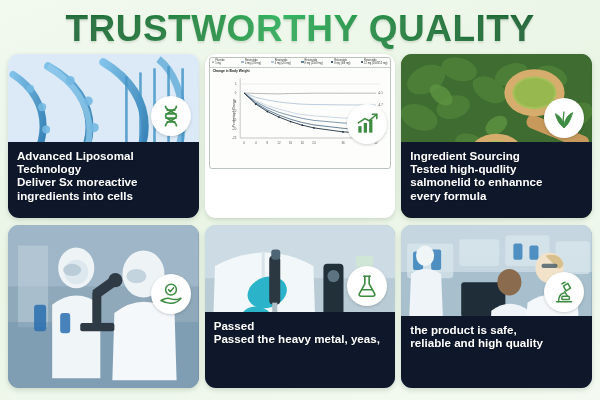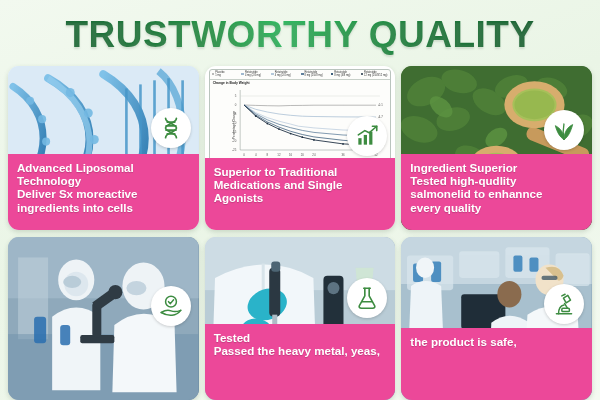--- a/index.html
+++ b/index.html
@@ -8,21 +8,21 @@
     overflow: hidden;
     font-family: "Liberation Sans", sans-serif;
   }
   body {
     background: linear-gradient(160deg, #f2f9ef 0%, #eaf5e6 45%, #f4faf1 100%);
     position: relative;
   }
 
   
   .title-wrap {
-    height: 66px;
+    height: 54px;
     display: flex;
     align-items: center;
     justify-content: center;
     padding-top: 4px;
   }
   .title {
     font-size: 37px;
     font-weight: bold;
     letter-spacing: 0.5px;
     background: linear-gradient(90deg,
@@ -54,21 +54,21 @@
     box-shadow: 0 2px 5px rgba(60,90,60,0.20);
   }
 
   
   .photo { position: absolute; inset: 0; }
 
   
   .panel {
     position: absolute;
     left: 0; right: 0; bottom: 0;
-    background: #ec4899;
+    background: #0f172a;
     color: #ffffff;
     padding: 7px 19px 8px 9px;
     line-height: 1.16;
     font-weight: bold;
     font-size: 11.6px;
     text-shadow: 0 1px 1px rgba(0,0,0,0.18);
   }
   .panel .line { display: block; white-space: nowrap; }
 
   .panel-tall { height: 76px; }
@@ -319,25 +319,20 @@
     <div class="badge" style="right:8px; bottom:74px;">
       <svg viewBox="0 0 24 24" fill="none" stroke="#3d8c41" stroke-width="1.5" stroke-linecap="round">
         <rect x="4" y="14" width="3" height="6" fill="#3d8c41" stroke="none"></rect>
         <rect x="9" y="11" width="3" height="9" fill="#3d8c41" stroke="none"></rect>
         <rect x="14" y="8" width="3" height="12" fill="#3d8c41" stroke="none"></rect>
         <path d="M4 11 L10 7 L14 9 L21 3"></path>
         <path d="M21 3 L21 7 M21 3 L17 3"></path>
       </svg>
     </div>
 
-    <div class="panel panel-mid">
-      <span class="line">Superior to Traditional</span>
-      <span class="line">Medications and Single</span>
-      <span class="line">Agonists</span>
-    </div>
   </div>
 
   <div class="card">
     <div class="photo leaf-bg">
       <svg viewBox="0 0 190 160" preserveAspectRatio="none">
         <rect width="190" height="160" fill="#3f6d31"></rect>
         <g fill="#4e8038" opacity="0.95">
           <ellipse cx="25" cy="25" rx="20" ry="13" transform="rotate(-25 25 25)"></ellipse>
           <ellipse cx="58" cy="15" rx="18" ry="11" transform="rotate(15 58 15)"></ellipse>
           <ellipse cx="18" cy="62" rx="19" ry="12" transform="rotate(20 18 62)"></ellipse>
@@ -370,24 +365,24 @@
       </svg>
     </div>
     <div class="badge" style="right:8px; bottom:80px;">
       <svg viewBox="0 0 24 24" fill="#3d8c41" stroke="#3d8c41" stroke-width="0.8">
         <path d="M12 21 C12 14 8 10 4 8 C6 15 8 18 12 21 Z"></path>
         <path d="M12 21 C12 13 16 9 20 7 C18 14 16 18 12 21 Z"></path>
         <path d="M12 21 C11 16 11 11 12 6" fill="none" stroke-width="1.2"></path>
       </svg>
     </div>
     <div class="panel panel-tall">
-      <span class="line">Ingredient Superior</span>
+      <span class="line">Ingredient Sourcing</span>
       <span class="line">Tested high-qudlity</span>
       <span class="line">salmonelid to enhannce</span>
-      <span class="line">every quality</span>
+      <span class="line">every formula</span>
     </div>
   </div>
 
   <div class="card">
     <div class="photo lab1-bg">
       <svg viewBox="0 0 190 160" preserveAspectRatio="none">
         <rect width="190" height="160" fill="#8fa9bb"></rect>
         <rect x="0" y="0" width="190" height="60" fill="#a9c0ce" opacity="0.6"></rect>
         <rect x="10" y="20" width="30" height="80" fill="#c3d4de" opacity="0.5"></rect>
         <rect x="0" y="95" width="190" height="65" fill="#6f92ab" opacity="0.5"></rect>
@@ -461,21 +456,21 @@
       </svg>
     </div>
     <div class="badge" style="right:8px; bottom:82px;">
       <svg viewBox="0 0 24 24" fill="none" stroke="#3d8c41" stroke-width="1.5" stroke-linecap="round" stroke-linejoin="round">
         <path d="M9 3 L15 3"></path>
         <path d="M10 3 L10 10 L5 19 Q4 21.5 7 21.5 L17 21.5 Q20 21.5 19 19 L14 10 L14 3"></path>
         <path d="M7.2 15.5 L16.8 15.5"></path>
       </svg>
     </div>
     <div class="panel panel-tall">
-      <span class="line">Tested</span>
+      <span class="line">Passed</span>
       <span class="line">Passed the heavy metal, yeas,</span>
     </div>
   </div>
 
   <div class="card">
     <div class="photo lab3-bg">
       <svg viewBox="0 0 190 160" preserveAspectRatio="none">
         <rect width="190" height="160" fill="#a8c0ce"></rect>
         <rect x="0" y="0" width="190" height="46" fill="#cfdde6" opacity="0.75"></rect>
         <rect x="0" y="116" width="190" height="44" fill="#7092a8" opacity="0.5"></rect>
@@ -524,16 +519,17 @@
         <path d="M5 21 L19 21"></path>
         <path d="M7 21 Q7 14 12 13"></path>
         <rect x="10" y="16" width="7" height="3" rx="1"></rect>
         <path d="M11.5 6.5 L15.5 4 L18 8.5 L14 11 Z"></path>
         <path d="M12.5 11.5 L15 15.5"></path>
         <path d="M10 4.5 L13 3"></path>
       </svg>
     </div>
     <div class="panel panel-mid">
       <span class="line">the product is safe,</span>
+      <span class="line">reliable and high quality</span>
     </div>
   </div>
 
 </div>
 
 </body></html>

